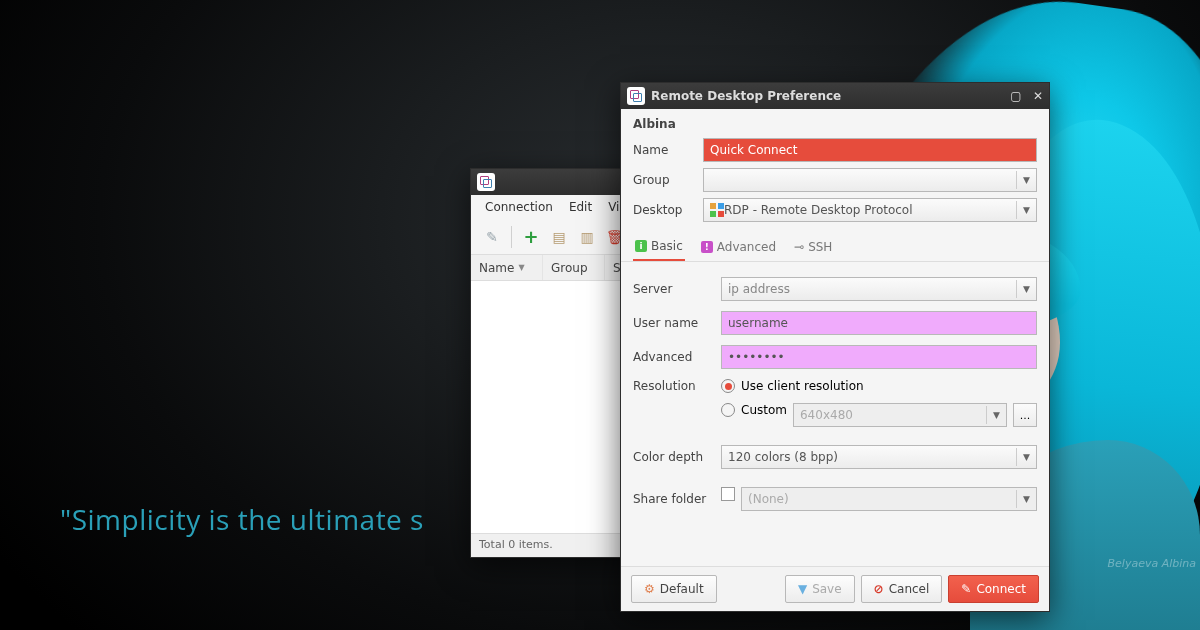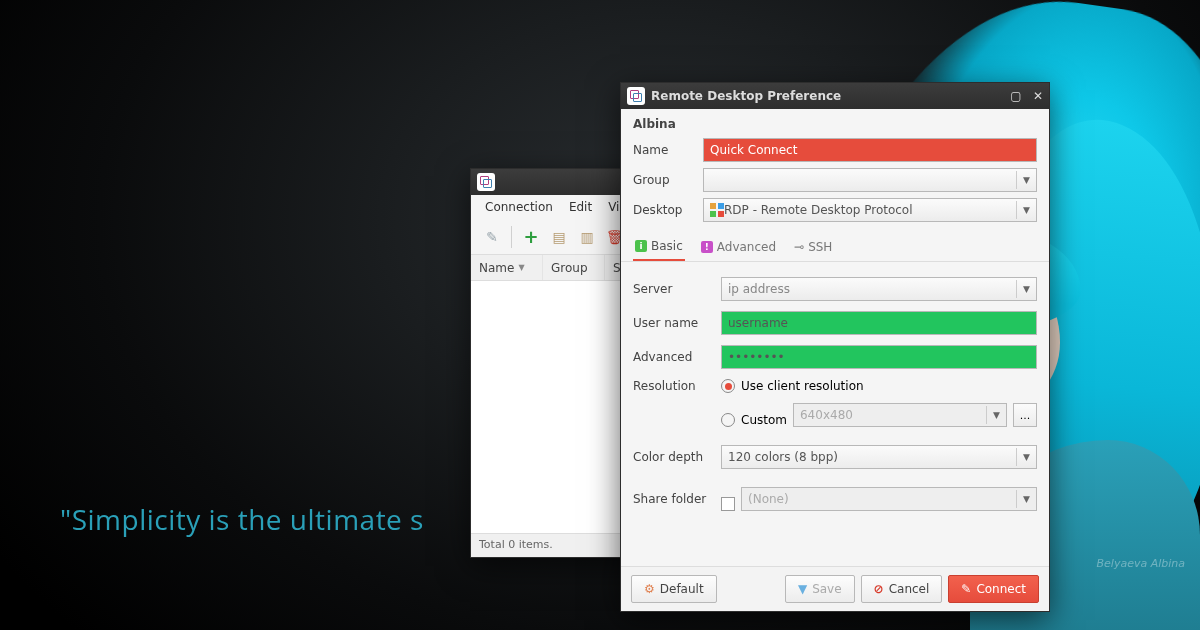--- a/index.html
+++ b/index.html
@@ -6,21 +6,21 @@
 body { width: 1200px; height: 630px; background: #111; position: relative; overflow: hidden; }
 .wallpaper { position: absolute; inset: 0; background: radial-gradient(ellipse 800px 600px at 55% 35%, #2a2e31 0%, #1a1d1f 35%, #0a0b0c 70%, #000 100%); }
 .quote { position: absolute; left: 60px; top: 500px; color: #2aa0b8; font-size: 28px; font-family: "Open Sans", sans-serif; font-style: normal; letter-spacing: .5px; }
 .anime-bg { position: absolute; right: 0; top: 0; width: 380px; height: 630px; }
 .anime-bg .hair-back { position: absolute; right: -60px; top: 0; width: 450px; height: 630px; background: radial-gradient(ellipse 260px 420px at 55% 38%, #2fdff5 0%, #0ec8e8 35%, #07a8c8 60%, rgba(7,120,150,0) 78%); border-radius: 50% 40% 45% 55% / 60% 55% 45% 40%; transform: rotate(8deg); filter: blur(.5px); }
 .anime-bg .hair-strand { position: absolute; right: 230px; top: 120px; width: 130px; height: 360px; background: linear-gradient(180deg, #1ad6ef 0%, #0aaed0 70%, rgba(10,174,208,0) 100%); border-radius: 46% 56% 40% 60% / 60% 40% 60% 40%; transform: rotate(-14deg); opacity: .9; }
 .anime-bg .hair-mid { position: absolute; right: -20px; top: 120px; width: 260px; height: 480px; background: linear-gradient(180deg, #1cd3ee 0%, #0ab7d8 55%, #088fae 100%); border-radius: 45% 55% 50% 50% / 55% 60% 40% 45%; transform: rotate(6deg); }
 .anime-bg .shoulder { position: absolute; right: 0; bottom: 0; width: 230px; height: 190px; background: linear-gradient(180deg, #2aa0b8 0%, #1f7e92 100%); border-radius: 60% 40% 0 0 / 70% 50% 0 0; }
 .anime-bg .face { position: absolute; right: 140px; top: 260px; width: 130px; height: 150px; background: #f6e2d2; border-radius: 48% 52% 46% 54% / 55% 55% 45% 45%; box-shadow: inset -12px -8px 20px rgba(0,0,0,.08); }
 .anime-bg .bangs { position: absolute; right: 120px; top: 230px; width: 180px; height: 100px; background: linear-gradient(180deg, #1fd9f1 0%, #0bbedd 80%); border-radius: 50% 50% 40% 60% / 65% 65% 35% 35%; transform: rotate(-4deg); }
-.anime-bg .credit { position: absolute; right: 15px; bottom: 60px; color: rgba(255,255,255,.35); font-size: 11px; font-style: italic; }
+.anime-bg .credit { position: absolute; right: 4px; bottom: 60px; color: rgba(255,255,255,.35); font-size: 11px; font-style: italic; }
 
 .window { position: absolute; background: #f5f5f5; border: 1px solid #2d2d2d; box-shadow: 0 8px 30px rgba(0,0,0,.6); }
 .titlebar { height: 26px; background: linear-gradient(#3c3c3c, #2e2e2e); display: flex; align-items: center; color: #ddd; font-size: 12px; }
 .titlebar .app-icon { width: 18px; height: 18px; margin: 0 6px; border-radius: 3px; background: #fff; display: flex; align-items: center; justify-content: center; font-size: 11px; }
 .titlebar .title-text { flex: 1; text-align: left; font-weight: bold; }
 .titlebar .winbtn { width: 22px; height: 20px; display: flex; align-items: center; justify-content: center; color: #ddd; cursor: pointer; font-size: 12px; }
 
 .win-main { left: 470px; top: 168px; width: 430px; height: 390px; }
 .menubar { height: 24px; background: #f5f5f5; display: flex; align-items: center; padding: 0 6px; gap: 0; font-size: 12px; color: #333; }
 .menubar span { padding: 3px 8px; cursor: pointer; }
@@ -34,36 +34,36 @@
 .statusbar { height: 24px; border-top: 1px solid #ddd; background: #f0f0f0; font-size: 11px; color: #666; padding: 4px 8px; }
 .win-main-body { display: flex; flex-direction: column; height: calc(100% - 26px); }
 
 .win-pref { left: 620px; top: 82px; width: 430px; height: 530px; z-index: 10; }
 .pref-body { padding: 0; height: calc(100% - 26px); display: flex; flex-direction: column; }
 .section-label { font-weight: bold; font-size: 12px; color: #444; padding: 8px 12px 4px; }
 .form-row { display: flex; align-items: center; padding: 3px 12px; gap: 8px; font-size: 12px; }
 .form-row .lbl { width: 62px; color: #444; text-align: left; }
 .form-row .field { flex: 1; }
 input[type=text], input[type=password], .combo, .dropdown {
-  width: 100%; height: 24px; border: 1px solid #b8b8b8; background: #22c55e; font-size: 12px; padding: 2px 6px; color: #555;
+  width: 100%; height: 24px; border: 1px solid #b8b8b8; background: #f0abfc; font-size: 12px; padding: 2px 6px; color: #555;
 }
 input.selected-text { background: #e64c3c; color: #fff; border: 1px solid #b8b8b8; font-weight: normal; }
 .combo, .dropdown { display: flex; align-items: center; justify-content: space-between; background: linear-gradient(#fbfbfb,#ececec); cursor: pointer; }
 .combo .arrow, .dropdown .arrow { font-size: 9px; color: #666; border-left: 1px solid #ccc; padding-left: 6px; height: 100%; display: flex; align-items: center; }
 .combo.disabled, .dropdown.disabled { color: #aaa; background: #eee; }
 
 .tabs { display: flex; gap: 14px; padding: 6px 12px 0; border-bottom: 1px solid #ddd; font-size: 12px; margin-top: 4px; }
 .tabs .tab { padding: 4px 2px 6px; cursor: pointer; color: #777; display: flex; align-items: center; gap: 4px; }
 .tabs .tab.active { color: #555; border-bottom: 2px solid #e64c3c; }
 .tabs .tic { width: 12px; height: 12px; border-radius: 2px; display: inline-flex; align-items: center; justify-content: center; color: #fff; font-size: 9px; font-weight: bold; }
 
 .tab-content { padding: 10px 12px 4px; flex: 1; overflow: auto; }
 .frow { display: flex; align-items: center; padding: 5px 0; gap: 10px; font-size: 12px; }
 .frow .flbl { width: 78px; color: #444; }
-.frow .fctl { flex: 1; display: flex; align-items: flex-end; gap: 6px; }
+.frow .fctl { flex: 1; display: flex; align-items: flex-start; gap: 6px; }
 .radio { width: 14px; height: 14px; border: 1px solid #888; border-radius: 50%; display: inline-flex; align-items: center; justify-content: center; }
 .radio.checked::after { content: ""; width: 7px; height: 7px; border-radius: 50%; background: #e64c3c; }
 .chk { width: 14px; height: 14px; border: 1px solid #999; background: #fff; }
 .btn-browse { width: 24px; height: 24px; border: 1px solid #b8b8b8; background: linear-gradient(#fbfbfb,#ececec); font-size: 11px; cursor: pointer; }
 
 .buttonbar { display: flex; padding: 8px 10px; gap: 6px; border-top: 1px solid #ddd; background: #f3f3f3; }
 .btn { height: 28px; padding: 0 12px; border: 1px solid #b8b8b8; background: linear-gradient(#fdfdfd,#ececec); font-size: 12px; color: #444; display: flex; align-items: center; gap: 5px; cursor: pointer; border-radius: 2px; }
 .btn.disabled { color: #aaa; }
 .btn.primary { background: linear-gradient(#f2614d,#e64c3c); color: #fff; border-color: #c93f30; }
 .spacer { flex: 1; }

